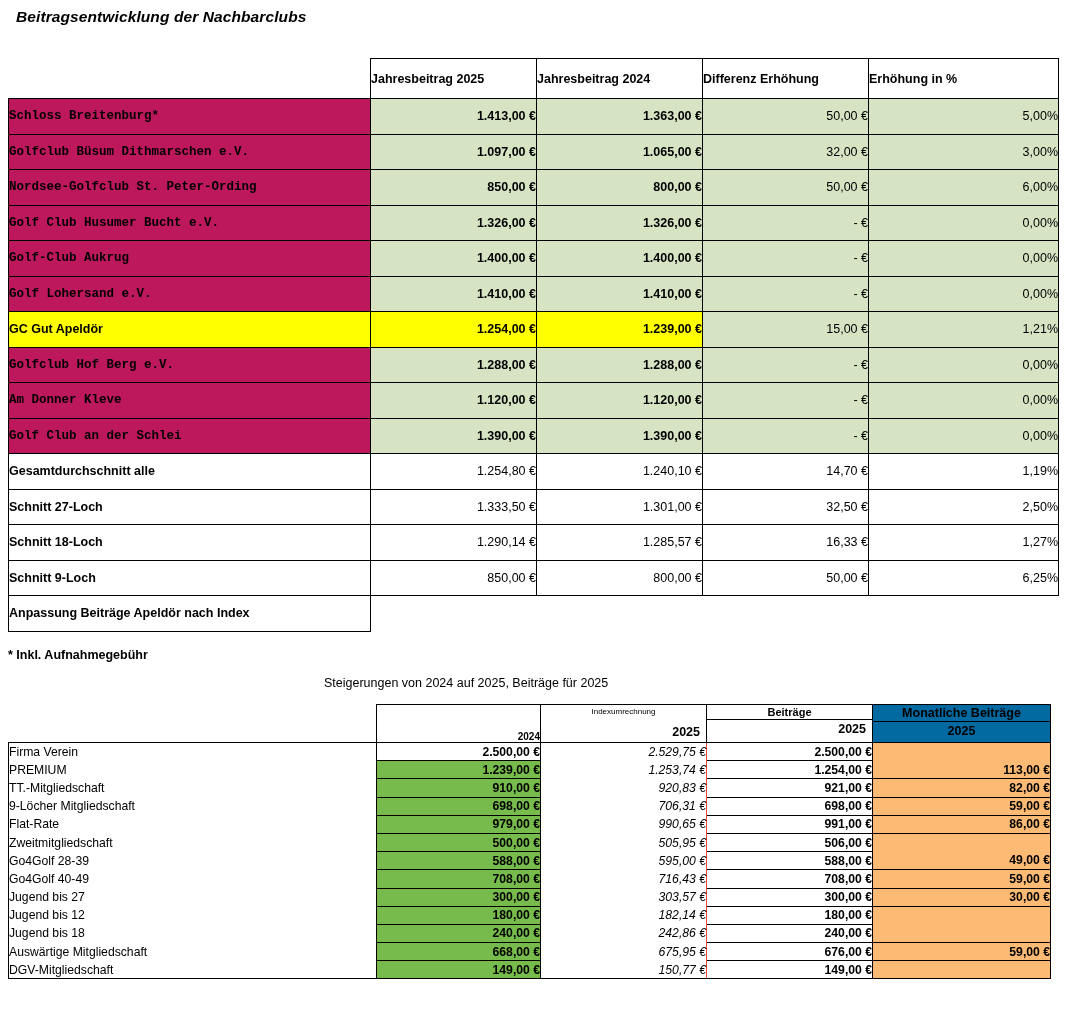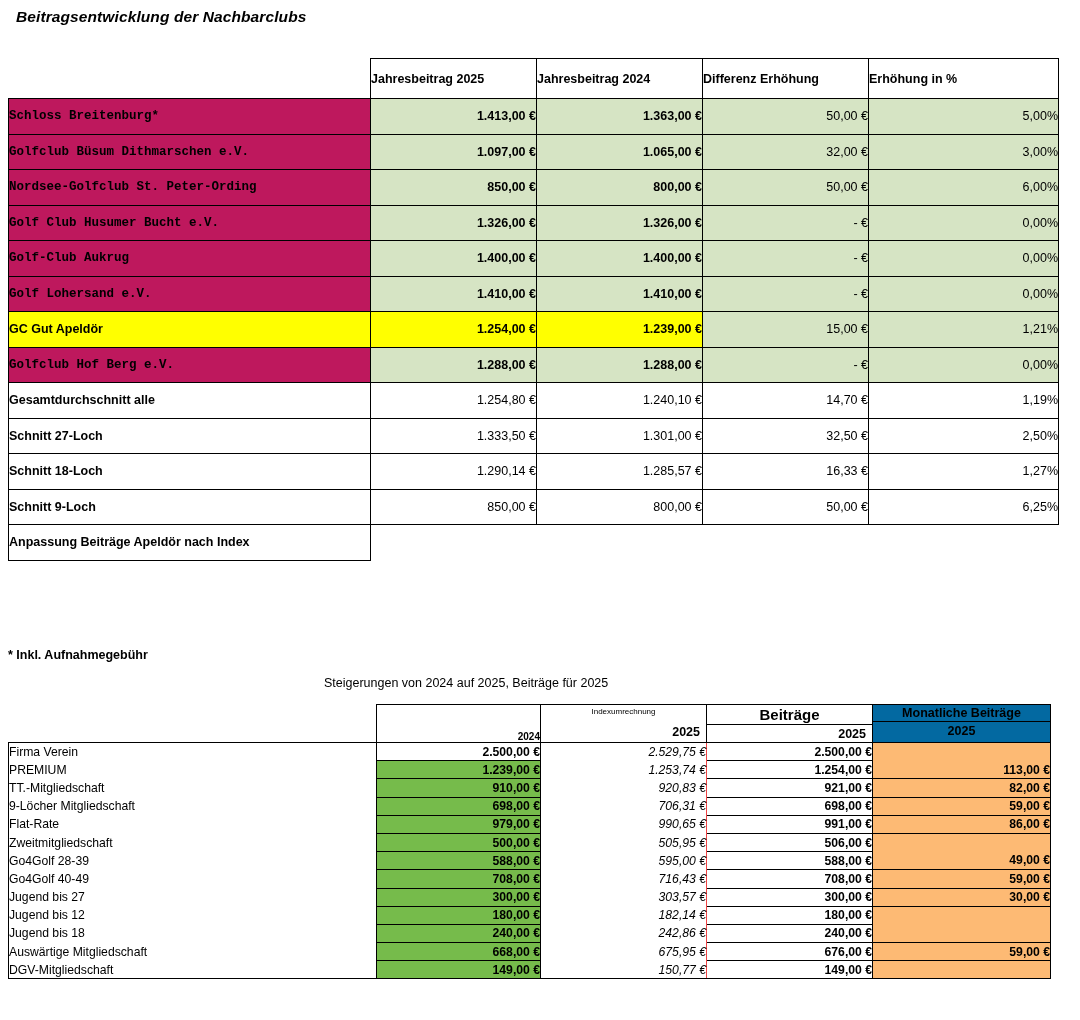--- a/index.html
+++ b/index.html
@@ -245,20 +245,34 @@
         <td class="cell name yellow">GC Gut Apeldör</td>
         <td class="cell num-b yellow">1.254,00 €</td>
         <td class="cell num-b yellow">1.239,00 €</td>
         <td class="cell num green-light">15,00 €</td>
         <td class="cell num green-light">1,21%</td>
       </tr>
       <tr class="t1-row">
         <td class="cell name green-dark">Golfclub Hof Berg e.V.</td>
         <td class="cell num-b green-light">1.288,00 €</td>
         <td class="cell num-b green-light">1.288,00 €</td>
+        <td class="cell num green-light">-   €</td>
+        <td class="cell num green-light">0,00%</td>
+      </tr>
+      <tr class="t1-row">
+        <td class="cell name green-dark">Am Donner Kleve</td>
+        <td class="cell num-b green-light">1.120,00 €</td>
+        <td class="cell num-b green-light">1.120,00 €</td>
+        <td class="cell num green-light">-   €</td>
+        <td class="cell num green-light">0,00%</td>
+      </tr>
+      <tr class="t1-row">
+        <td class="cell name green-dark">Golf Club an der Schlei</td>
+        <td class="cell num-b green-light">1.390,00 €</td>
+        <td class="cell num-b green-light">1.390,00 €</td>
         <td class="cell num green-light">-   €</td>
         <td class="cell num green-light">0,00%</td>
       </tr>
 
       <tr class="t1-row">
         <td class="cell name white">Gesamtdurchschnitt alle</td>
         <td class="cell num white">1.254,80 €</td>
         <td class="cell num white">1.240,10 €</td>
         <td class="cell num white">14,70 €</td>
         <td class="cell num white">1,19%</td>
@@ -308,21 +322,21 @@
     </colgroup>
     <tbody>
       <tr class="t2-head-row">
         <td class="t2-h-blank"></td>
         <td class="t2-h-year">2024</td>
         <td style="border:1px solid #000; vertical-align:top; padding:0;">
           <div style="text-align:center; font-size:8px; padding-top:2px;">Indexumrechnung</div>
           <div style="text-align:right; font-weight:bold; font-size:12.5px; padding-right:6px; padding-top:9px;">2025</div>
         </td>
         <td style="border:1px solid #000; padding:0; vertical-align:top;">
-          <div style="text-align:center; font-weight:bold; font-size:15px; border-bottom:1px solid #000; padding:1px 0 1px 0;">Beiträge</div>
+          <div style="text-align:center; font-weight:bold; font-size:11px; border-bottom:1px solid #000; padding:1px 0 1px 0;">Beiträge</div>
           <div style="text-align:right; font-weight:bold; font-size:12.5px; padding-right:6px; padding-top:2px;">2025</div>
         </td>
         <td style="border:1px solid #000; padding:0; vertical-align:top; background:#0369a1;">
           <div style="text-align:center; font-weight:bold; font-size:12.5px; border-bottom:1px solid #000; padding:1px 0 1px 0;">Monatliche Beiträge</div>
           <div style="text-align:center; font-weight:bold; font-size:12.5px; padding-top:2px;">2025</div>
         </td>
       </tr>
 
       <tr class="t2-row">
         <td class="t2-lbl topline">Firma Verein</td>

